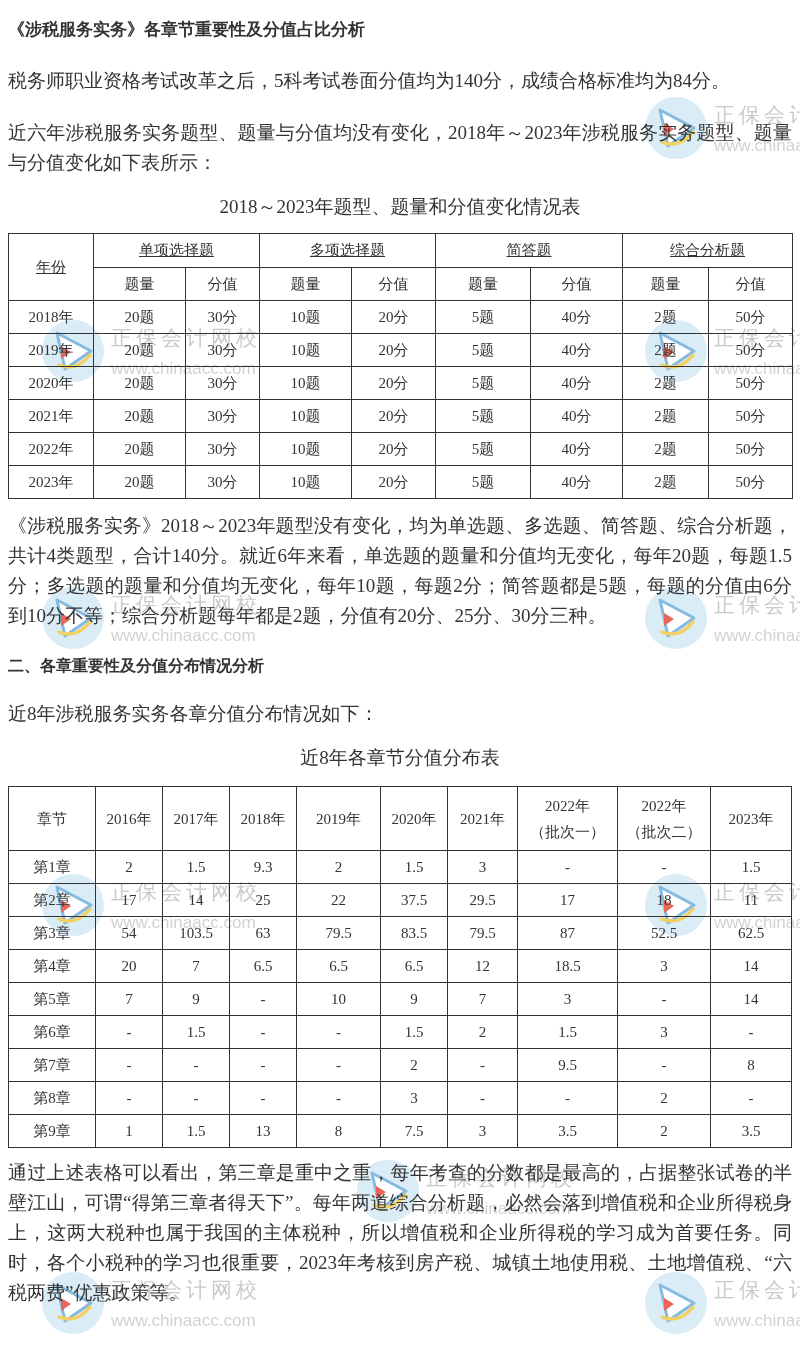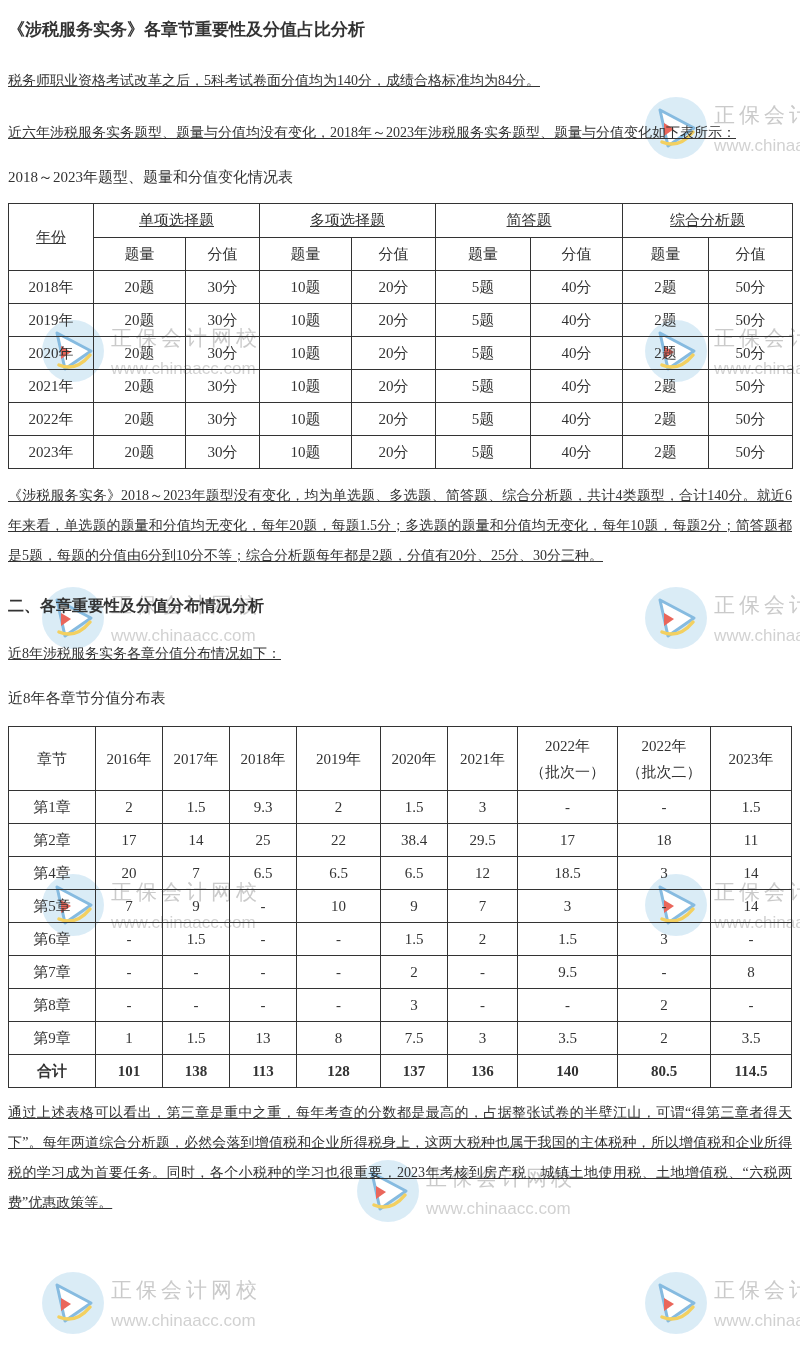--- a/index.html
+++ b/index.html
@@ -23,35 +23,34 @@
     font-weight:bold;
     text-align:left;
   }
   .sec-heading{
     margin-top:24px;
     font-size:16px;
     line-height:22px;
     font-weight:bold;
   }
   .para{
-    font-size:14px;
+    font-size:19px;
     line-height:30px;
     text-align:justify;
-    text-decoration:underline;
   }
   .para.p1{margin-top:24px;}
   .para.p2{margin-top:22px;}
   .para.p3{margin-top:12px;}
   .para.p4{margin-top:22px;}
   .para.p5{margin-top:10px;}
   .tbl-caption{
     margin-top:18px;
-    font-size:15px;
+    font-size:19px;
     line-height:22px;
-    text-align:left;
+    text-align:center;
   }
   .tbl-caption.c2{}
   table{
     border-collapse:collapse;
     table-layout:fixed;
     width:784px;
     background:transparent;
     font-size:15px;
   }
   table.t1{margin-top:15px;}
@@ -387,25 +386,37 @@
           <td>-</td>
           <td>-</td>
           <td>1.5</td>
         </tr>
         <tr>
           <td>第2章</td>
           <td>17</td>
           <td>14</td>
           <td>25</td>
           <td>22</td>
-          <td>38.4</td>
+          <td>37.5</td>
           <td>29.5</td>
           <td>17</td>
           <td>18</td>
           <td>11</td>
+        </tr>
+        <tr>
+          <td>第3章</td>
+          <td>54</td>
+          <td>103.5</td>
+          <td>63</td>
+          <td>79.5</td>
+          <td>83.5</td>
+          <td>79.5</td>
+          <td>87</td>
+          <td>52.5</td>
+          <td>62.5</td>
         </tr>
         <tr>
           <td>第4章</td>
           <td>20</td>
           <td>7</td>
           <td>6.5</td>
           <td>6.5</td>
           <td>6.5</td>
           <td>12</td>
           <td>18.5</td>
@@ -465,30 +476,18 @@
           <td>1</td>
           <td>1.5</td>
           <td>13</td>
           <td>8</td>
           <td>7.5</td>
           <td>3</td>
           <td>3.5</td>
           <td>2</td>
           <td>3.5</td>
         </tr>
-        <tr class="bold-row">
-          <td>合计</td>
-          <td>101</td>
-          <td>138</td>
-          <td>113</td>
-          <td>128</td>
-          <td>137</td>
-          <td>136</td>
-          <td>140</td>
-          <td>80.5</td>
-          <td>114.5</td>
-        </tr>
       </tbody>
   </table>
 
   <div class="para p5">通过上述表格可以看出，第三章是重中之重，每年考查的分数都是最高的，占据整张试卷的半壁江山，可谓“得第三章者得天下”。每年两道综合分析题，必然会落到增值税和企业所得税身上，这两大税种也属于我国的主体税种，所以增值税和企业所得税的学习成为首要任务。同时，各个小税种的学习也很重要，2023年考核到房产税、城镇土地使用税、土地增值税、“六税两费”优惠政策等。</div>
 
 </div>
 
 </body></html>

